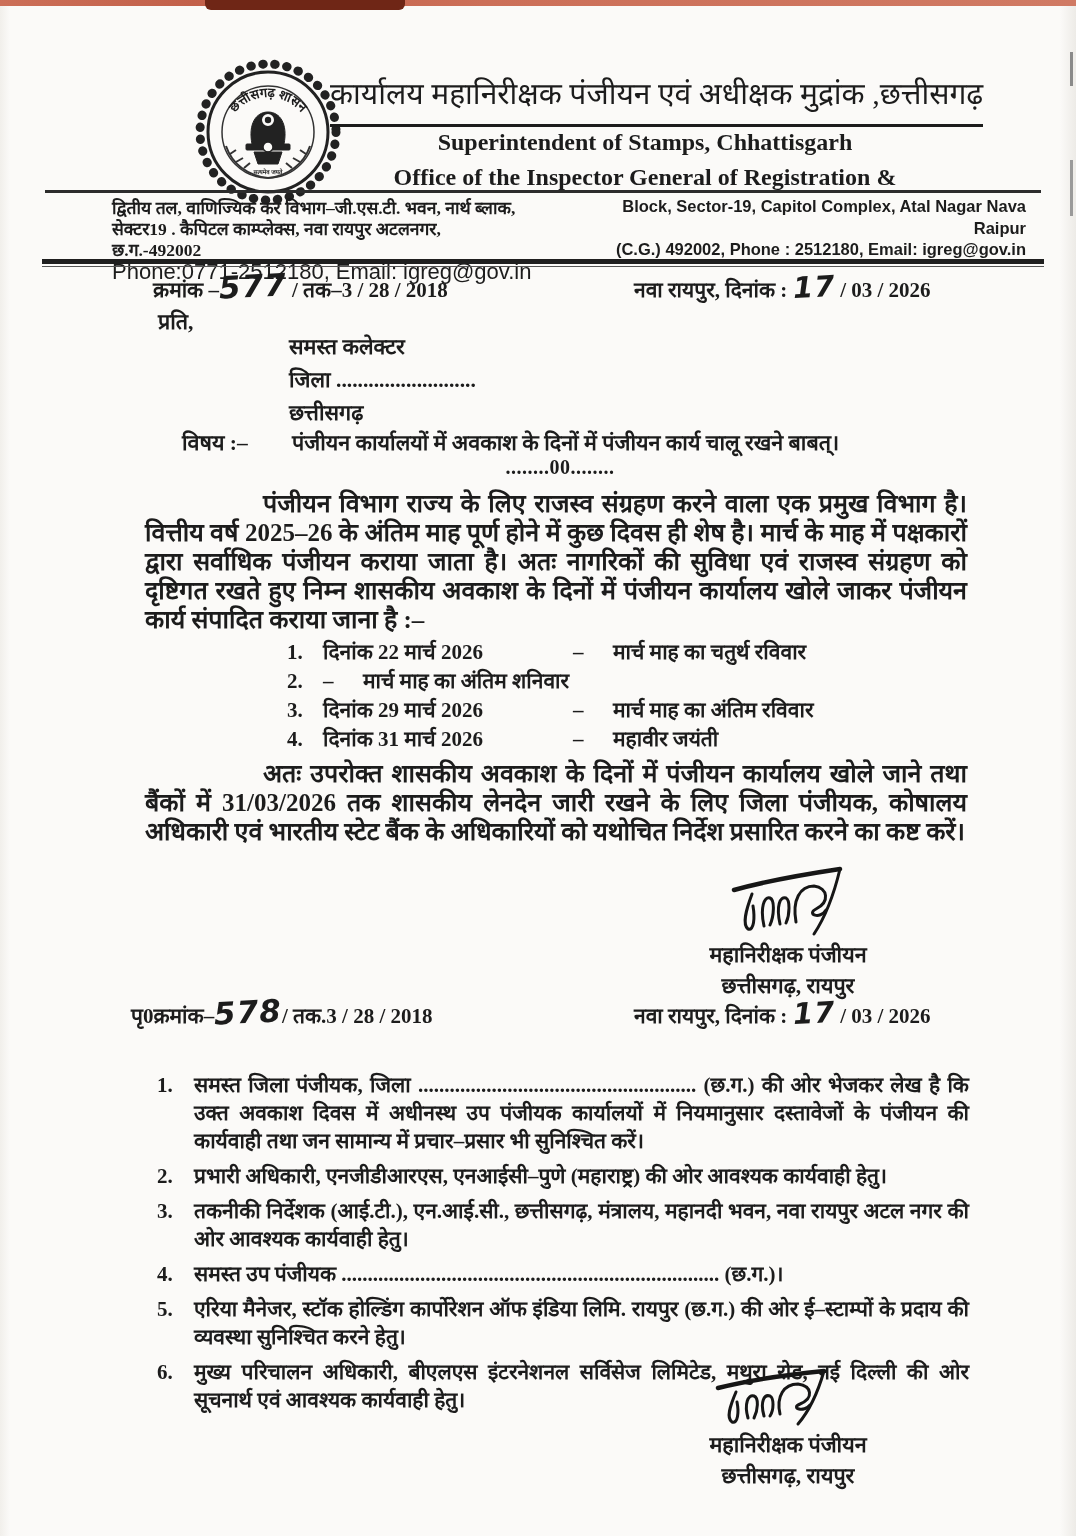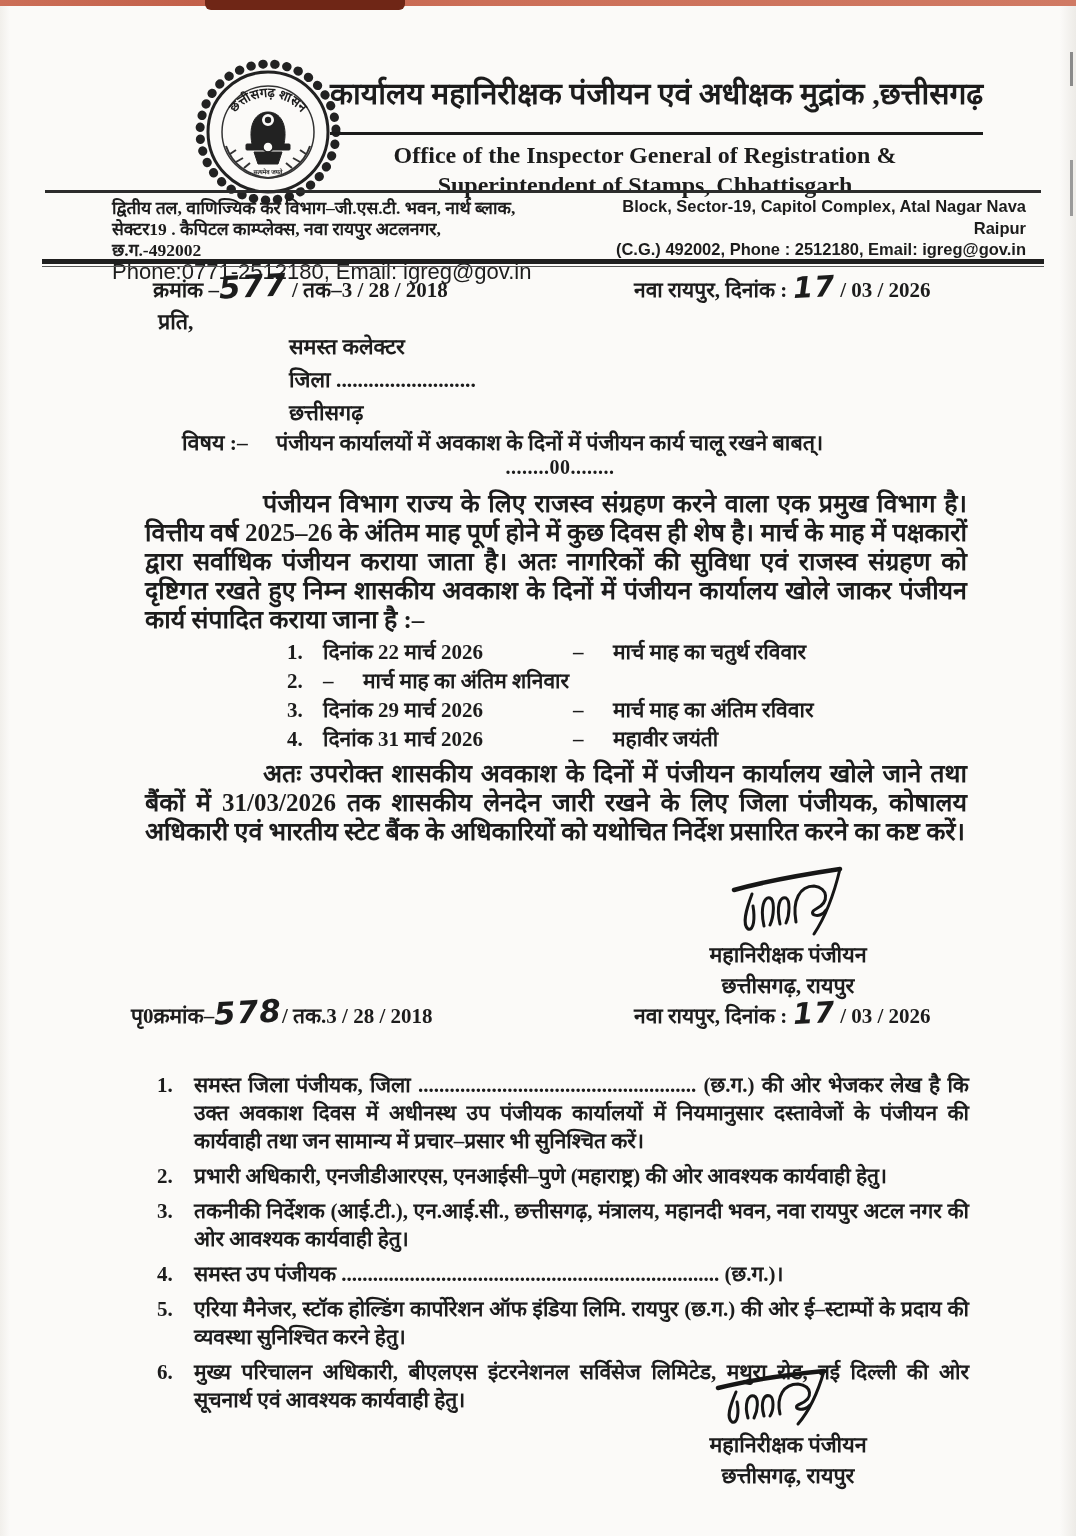--- a/index.html
+++ b/index.html
@@ -17,22 +17,22 @@
   .top-band{position:absolute;top:0;left:0;width:1076px;height:6px;
     background:linear-gradient(90deg,#cc6f58 0%,#c2604a 18%,#cc6f58 45%,#d07a64 100%);}
   .top-band-dark{position:absolute;top:0;left:205px;width:200px;height:10px;
     background:#6f2616;border-radius:0 0 6px 6px;}
   .edge-mark{position:absolute;right:3px;top:52px;width:3px;height:34px;background:#8a8a8a;}
   .edge-mark2{position:absolute;right:3px;top:160px;width:3px;height:56px;background:#9a9a9a;}
 
   
   .emblem{position:absolute;left:190px;top:54px;width:156px;height:156px;}
   .titles{position:absolute;left:330px;top:76px;width:630px;text-align:center;}
-  .title-hi{display:inline-block;font-size:30px;font-weight:700;line-height:1.2;
-    border-bottom:3px solid #1c1c1c;padding-bottom:20px;white-space:nowrap;}
+  .title-hi{display:inline-block;font-size:30px;font-weight:400;line-height:1.2;
+    border-bottom:3px solid #1c1c1c;padding-bottom:12px;white-space:nowrap;}
   .title-en{font-size:24px;font-weight:700;line-height:1.25;margin-top:5px;}
 
   .rule-1{position:absolute;top:190px;left:45px;width:996px;height:3px;background:#2c2c2c;}
   .rule-2{position:absolute;top:259px;left:42px;width:1002px;height:5px;background:#1f1f1f;}
   .rule-2b{position:absolute;top:266px;left:42px;width:1002px;height:1px;background:#555;}
 
   .addr-left{position:absolute;left:112px;top:198px;width:420px;font-size:17.5px;line-height:21px;}
   .addr-left .l{font-weight:700;}
   .addr-left .latin{font-weight:400;font-family:"Liberation Sans",sans-serif;font-size:22px;}
   .addr-right{position:absolute;left:598px;top:196px;width:428px;text-align:right;
@@ -45,21 +45,21 @@
 
   .ref-left{position:absolute;left:153px;top:275px;font-size:21px;font-weight:700;white-space:nowrap;}
   .ref-right{position:absolute;left:634px;top:275px;font-size:21px;font-weight:700;white-space:nowrap;}
   .ref2-left{position:absolute;left:131px;top:1001px;font-size:21px;font-weight:700;white-space:nowrap;}
   .ref2-right{position:absolute;left:634px;top:1001px;font-size:21px;font-weight:700;white-space:nowrap;}
 
   .salutation{position:absolute;left:158px;top:306px;font-size:21.5px;font-weight:700;}
   .addressee{position:absolute;left:289px;top:331px;font-size:21.5px;font-weight:700;line-height:33px;}
 
   .subject-label{position:absolute;left:158px;top:427px;font-size:21.5px;font-weight:700;margin-left:24px;}
-  .subject-text{position:absolute;left:276px;top:427px;width:660px;font-size:21.5px;font-weight:700;}
+  .subject-text{position:absolute;left:292px;top:427px;width:660px;font-size:21.5px;font-weight:700;}
   .divider-00{position:absolute;left:145px;top:456px;width:830px;text-align:center;
     font-size:20px;font-weight:700;letter-spacing:0.5px;}
 
   .para{position:absolute;left:145px;width:822px;font-size:25px;line-height:29px;
     text-align:justify;text-indent:118px;font-weight:700;font-family:Liberation Serif, serif;}
   .para1{top:489px;}
   .para2{top:759px;}
 
   .holidays{position:absolute;left:287px;top:638px;font-size:21px;line-height:29px;font-weight:700;}
   .h-row{display:flex;}
@@ -119,22 +119,22 @@
       <path d="M36,92 C42,110 58,122 78,124"></path>
       <path d="M120,92 C114,110 98,122 78,124"></path>
       <path d="M40,100 l6,-4 M46,108 l7,-4 M54,114 l6,-5 M116,100 l-6,-4 M110,108 l-7,-4 M102,114 l-6,-5"></path>
     </g>
   </svg>
 
   <div class="titles">
     <div>
       <span class="title-hi">कार्यालय महानिरीक्षक पंजीयन एवं अधीक्षक मुद्रांक ,छत्तीसगढ़</span>
     </div>
+    <div class="title-en" style="margin-top:0;">Superintendent of Stamps, Chhattisgarh</div>
     <div class="title-en">Office of the Inspector General of Registration &amp;</div>
-    <div class="title-en" style="margin-top:0;">Superintendent of Stamps, Chhattisgarh</div>
   </div>
 
   <div class="rule-1"></div>
 
   <div class="addr-left">
     <div class="l">द्वितीय तल, वाणिज्यिक कर विभाग–जी.एस.टी. भवन, नार्थ ब्लाक,</div>
     <div class="l">सेक्टर19 . कैपिटल काम्प्लेक्स, नवा रायपुर अटलनगर, छ.ग.-492002</div>
     <div class="latin">Phone:0771-2512180, Email: igreg@gov.in</div>
   </div>
   <div class="addr-right">

